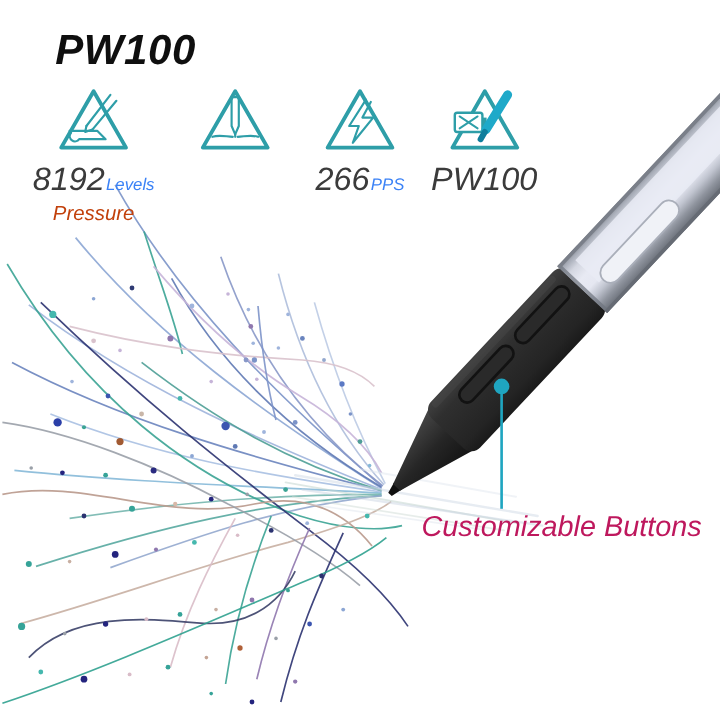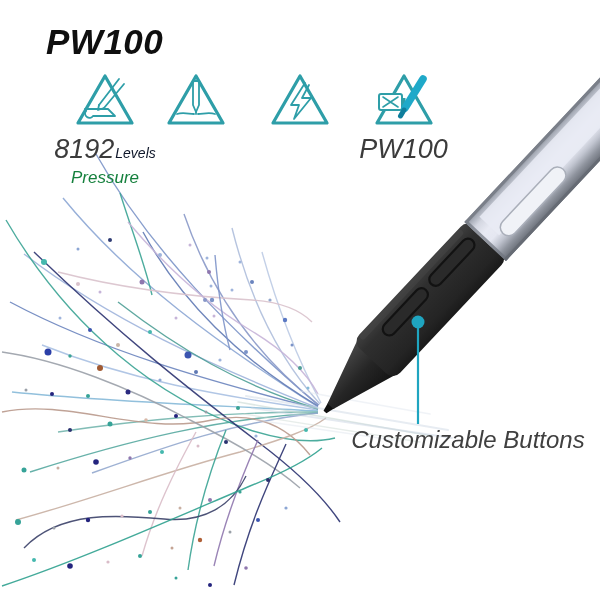--- a/index.html
+++ b/index.html
@@ -6,35 +6,35 @@
   body{
     width:600px;height:600px;position:relative;overflow:hidden;
     background:#ffffff;font-family:"Liberation Sans",sans-serif;
   }
   .stage{position:absolute;inset:0;font-style:italic;}
   .page-title{
     position:absolute;left:46px;top:22px;margin:0;
     font-size:35px;font-weight:700;letter-spacing:.5px;color:#0f0f0f;
   }
   .feature{position:absolute;top:66px;text-align:center;}
-  #f1{left:41px;width:128px;}
+  #f1{left:14px;width:128px;}
   #f2{left:136px;width:120px;}
   #f3{left:252px;width:96px;}
   #f4{left:344px;width:120px;}
   .icon-wrap{height:68px;display:flex;align-items:flex-start;justify-content:center;}
   .value-line{display:flex;justify-content:center;align-items:baseline;white-space:nowrap;
     color:#3b3b3b;font-size:27px;line-height:1.0;margin-top:2px;}
-  .value-unit{font-size:14px;color:#0f172a;margin-left:1px;}
+  .value-unit{font-size:14px;color:#3b82f6;margin-left:1px;}
   .feature-label{display:flex;justify-content:center;white-space:nowrap;
-    color:#15803d;font-size:17px;margin-top:5px;}
+    color:#c2410c;font-size:17px;margin-top:5px;}
   .artwork{position:absolute;left:0;top:0;}
   .callout-label{
     position:absolute;left:338px;top:426px;width:260px;
     display:flex;justify-content:center;white-space:nowrap;
-    font-size:24px;color:#404040;
+    font-size:24px;color:#be185d;
   }
 </style>
 </head>
 <body>
 
 <div class="stage">
 
   <svg class="artwork" width="600" height="600" viewBox="0 0 600 600">
     <defs>
       <linearGradient id="coneGrad" x1="0" y1="0" x2="0" y2="1">
@@ -233,20 +233,24 @@
     </div>
   </div>
 
   <div class="feature" id="f3">
     <div class="icon-wrap">
       <svg width="70" height="66" viewBox="0 0 70 64" fill="none" stroke="#2E9EA8" stroke-width="3.2" stroke-linejoin="round" stroke-linecap="round">
         <path d="M35 9 L62 56 L8 56 Z"></path>
         <path d="M40 16 L26 38 H34 L29 52 L46 31 H37 L44 18" stroke-width="1.8"></path>
       </svg>
     </div>
+    <div class="value-line">
+      <span>266</span>
+        <span class="value-unit">PPS</span>
+    </div>
   </div>
 
   <div class="feature" id="f4">
     <div class="icon-wrap">
       <svg width="70" height="66" viewBox="0 0 70 64" fill="none" stroke-linejoin="round" stroke-linecap="round">
         <path d="M35 9 L62 56 L8 56 Z" stroke="#2E9EA8" stroke-width="3.2"></path>
         <g stroke="#2E9EA8" stroke-width="2">
           <rect x="10" y="27" width="23" height="16" rx="2" fill="#ffffff"></rect>
           <rect x="33" y="31" width="3.5" height="8" fill="#2E9EA8" stroke="none"></rect>
           <path d="M14 30 L29 40 M29 30 L14 40" stroke-width="1.6"></path>

